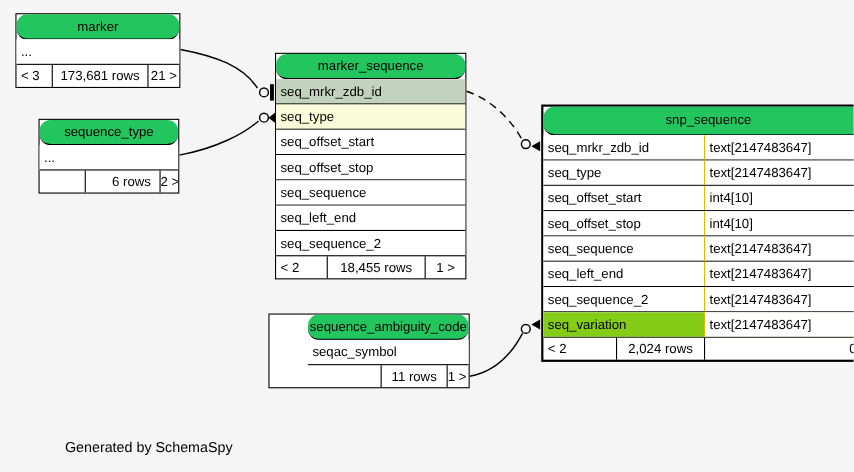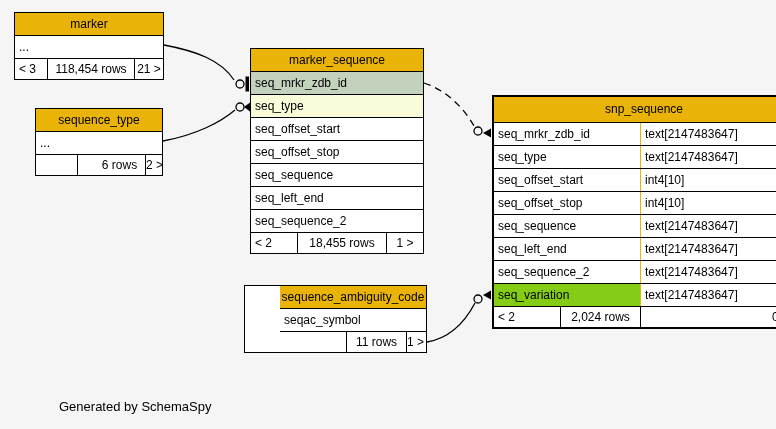--- a/index.html
+++ b/index.html
@@ -13,27 +13,28 @@
 
   .tbl{
     position:absolute;
     background:#ffffff;
     border:1px solid #000;
     box-sizing:border-box;
   }
   .tbl.focus{border:2px solid #000;}
 
   .hdr{
-    background:#eab308;
+    background:#22c55e;
     border-bottom:1px solid #000;
     text-align:center;
     height:22px;
     line-height:22px;
     overflow:hidden;
     white-space:nowrap;
+    border-radius:10px;
   }
   .focus .hdr{height:25px;line-height:25px;}
 
   .row{
     height:22px;
     line-height:22px;
     border-bottom:1px solid #000;
     padding-left:4px;
     background:#ffffff;
     white-space:nowrap;
@@ -120,21 +121,21 @@
       <circle class="odot" cx="478" cy="299" r="4"></circle>
       <polygon class="ahead" points="483,295 491,290.5 491,299.5"></polygon>
     </g>
   </svg>
 
   <div class="tbl" id="t-marker">
     <div class="hdr">marker</div>
     <div class="row">...</div>
     <div class="ftr">
       <span class="fl">&lt; 3</span>
-      <span class="fc">118,454 rows</span>
+      <span class="fc">173,681 rows</span>
       <span class="fr">21 &gt;</span>
     </div>
   </div>
 
   <div class="tbl" id="t-sequence-type">
     <div class="hdr">sequence_type</div>
     <div class="row">...</div>
     <div class="ftr">
       <span class="fl"></span>
       <span class="fc">6 rows</span>

